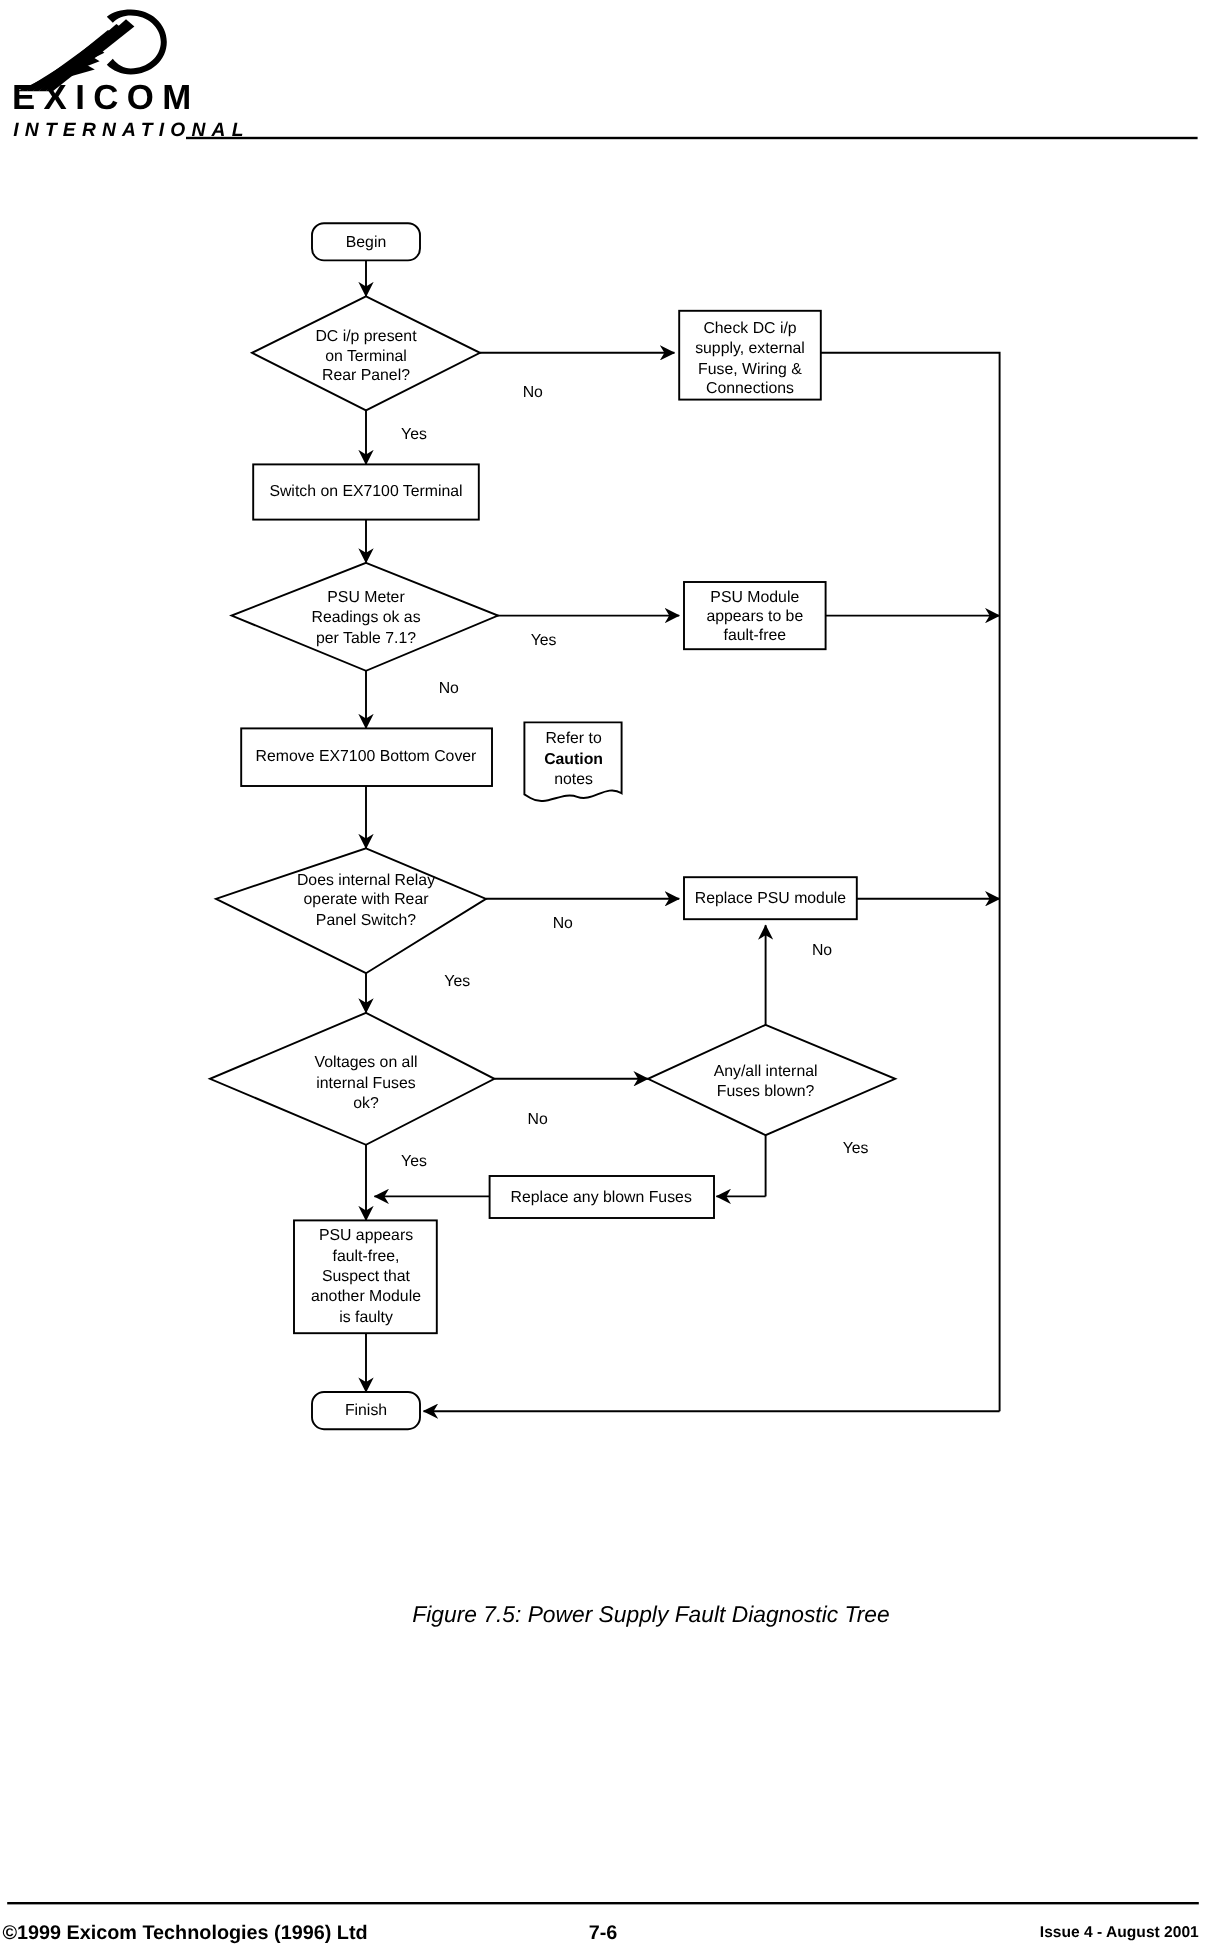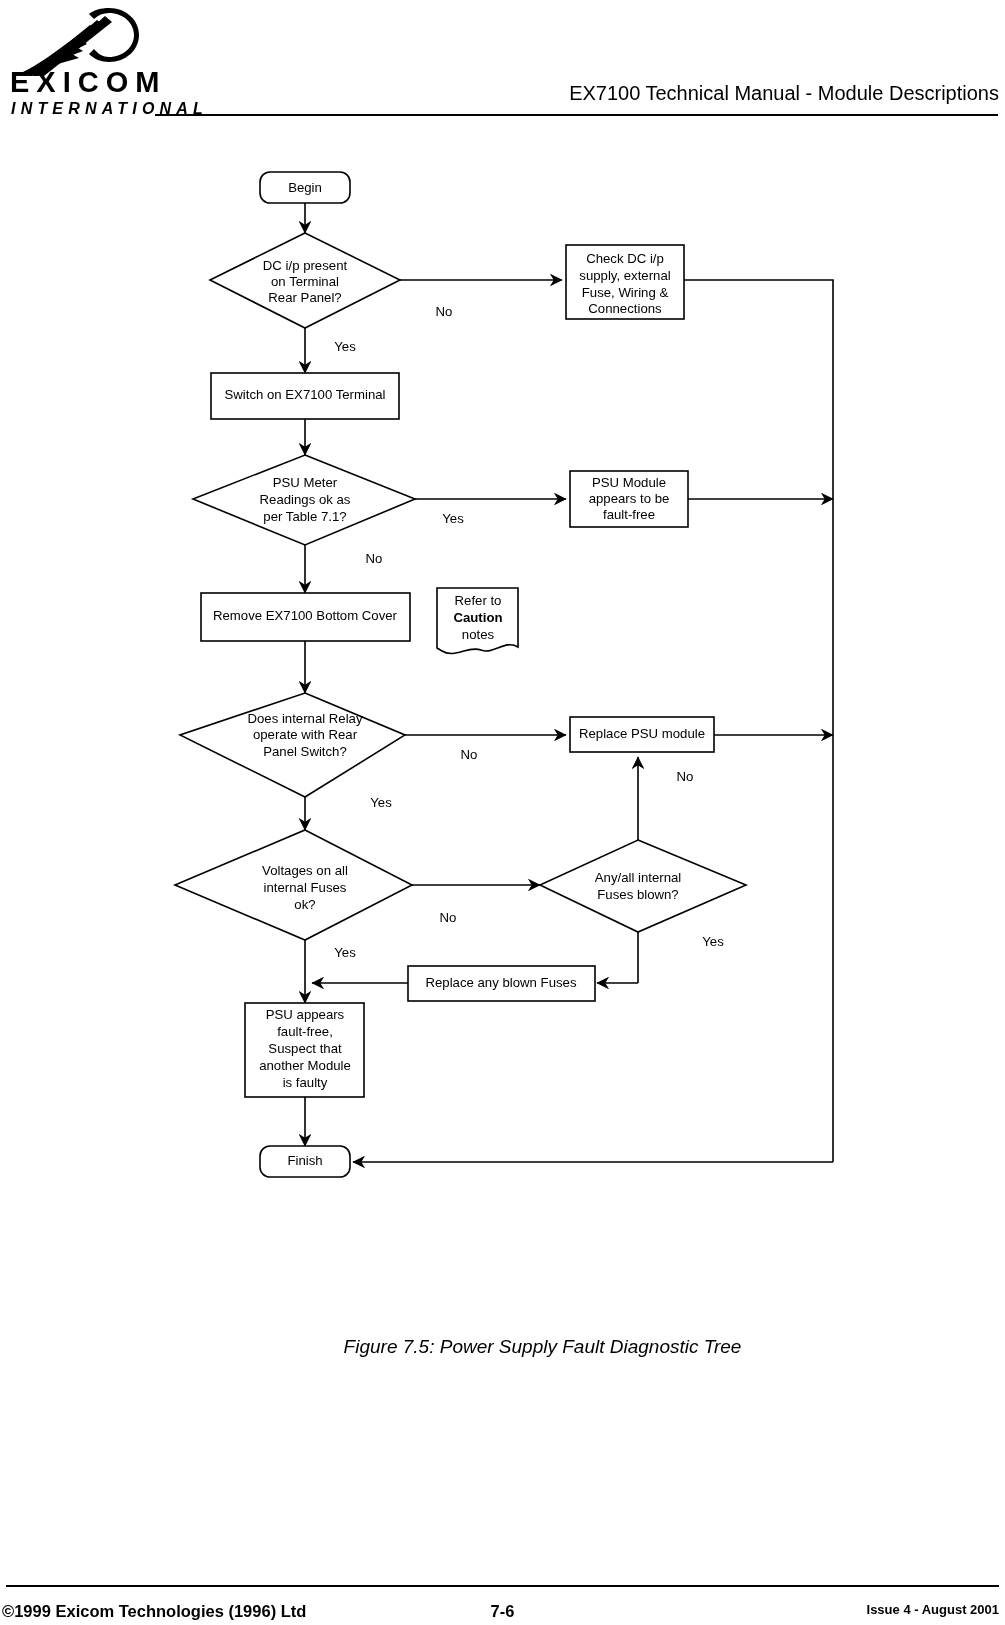--- a/index.html
+++ b/index.html
@@ -72,21 +72,21 @@
     top: 114px;
     width: 843px;
     height: 0;
     border-top: 2px solid #000;
   }
 
   
   #flowchart {
     position: absolute;
     left: 0;
-    top: 150px;
+    top: 164px;
     width: 808px;
     height: 1080px;
   }
   #flow-svg { display: block; }
 
   .node-text {
     font-family: "Liberation Sans", sans-serif;
     font-size: 13.2px;
     fill: #000;
     text-anchor: middle;
@@ -183,21 +183,20 @@
         <path d="M76,25 L84,31 L19,70 L14,70 Z"></path>
         <path d="M71,32 L79,38 L14,70 L10,70 Z"></path>
         <path d="M67,40 L75,45 L10,70 L7,70 Z"></path>
         <path d="M64,48 L71,52 L7,70 L5,70 Z"></path>
       </g>
     </svg>
     <div id="logo-wordmark">EXICOM</div>
     <div id="logo-subwordmark">INTERNATIONAL</div>
   </div>
 
-  <div id="header-title">EX7100 Technical Manual - Module Descriptions</div>
   <div id="header-rule"></div>
 </div>
 
 <div id="flowchart">
 <svg id="flow-svg" width="1005" height="1080" viewBox="0 0 1005 1080">
   <defs>
     <marker id="arrow" viewBox="0 0 10 10" refX="9.5" refY="5" markerWidth="8" markerHeight="8" orient="auto-start-reverse">
       <path d="M0,0 L10,5 L0,10 L3,5 Z" fill="#000"></path>
     </marker>
   </defs>

